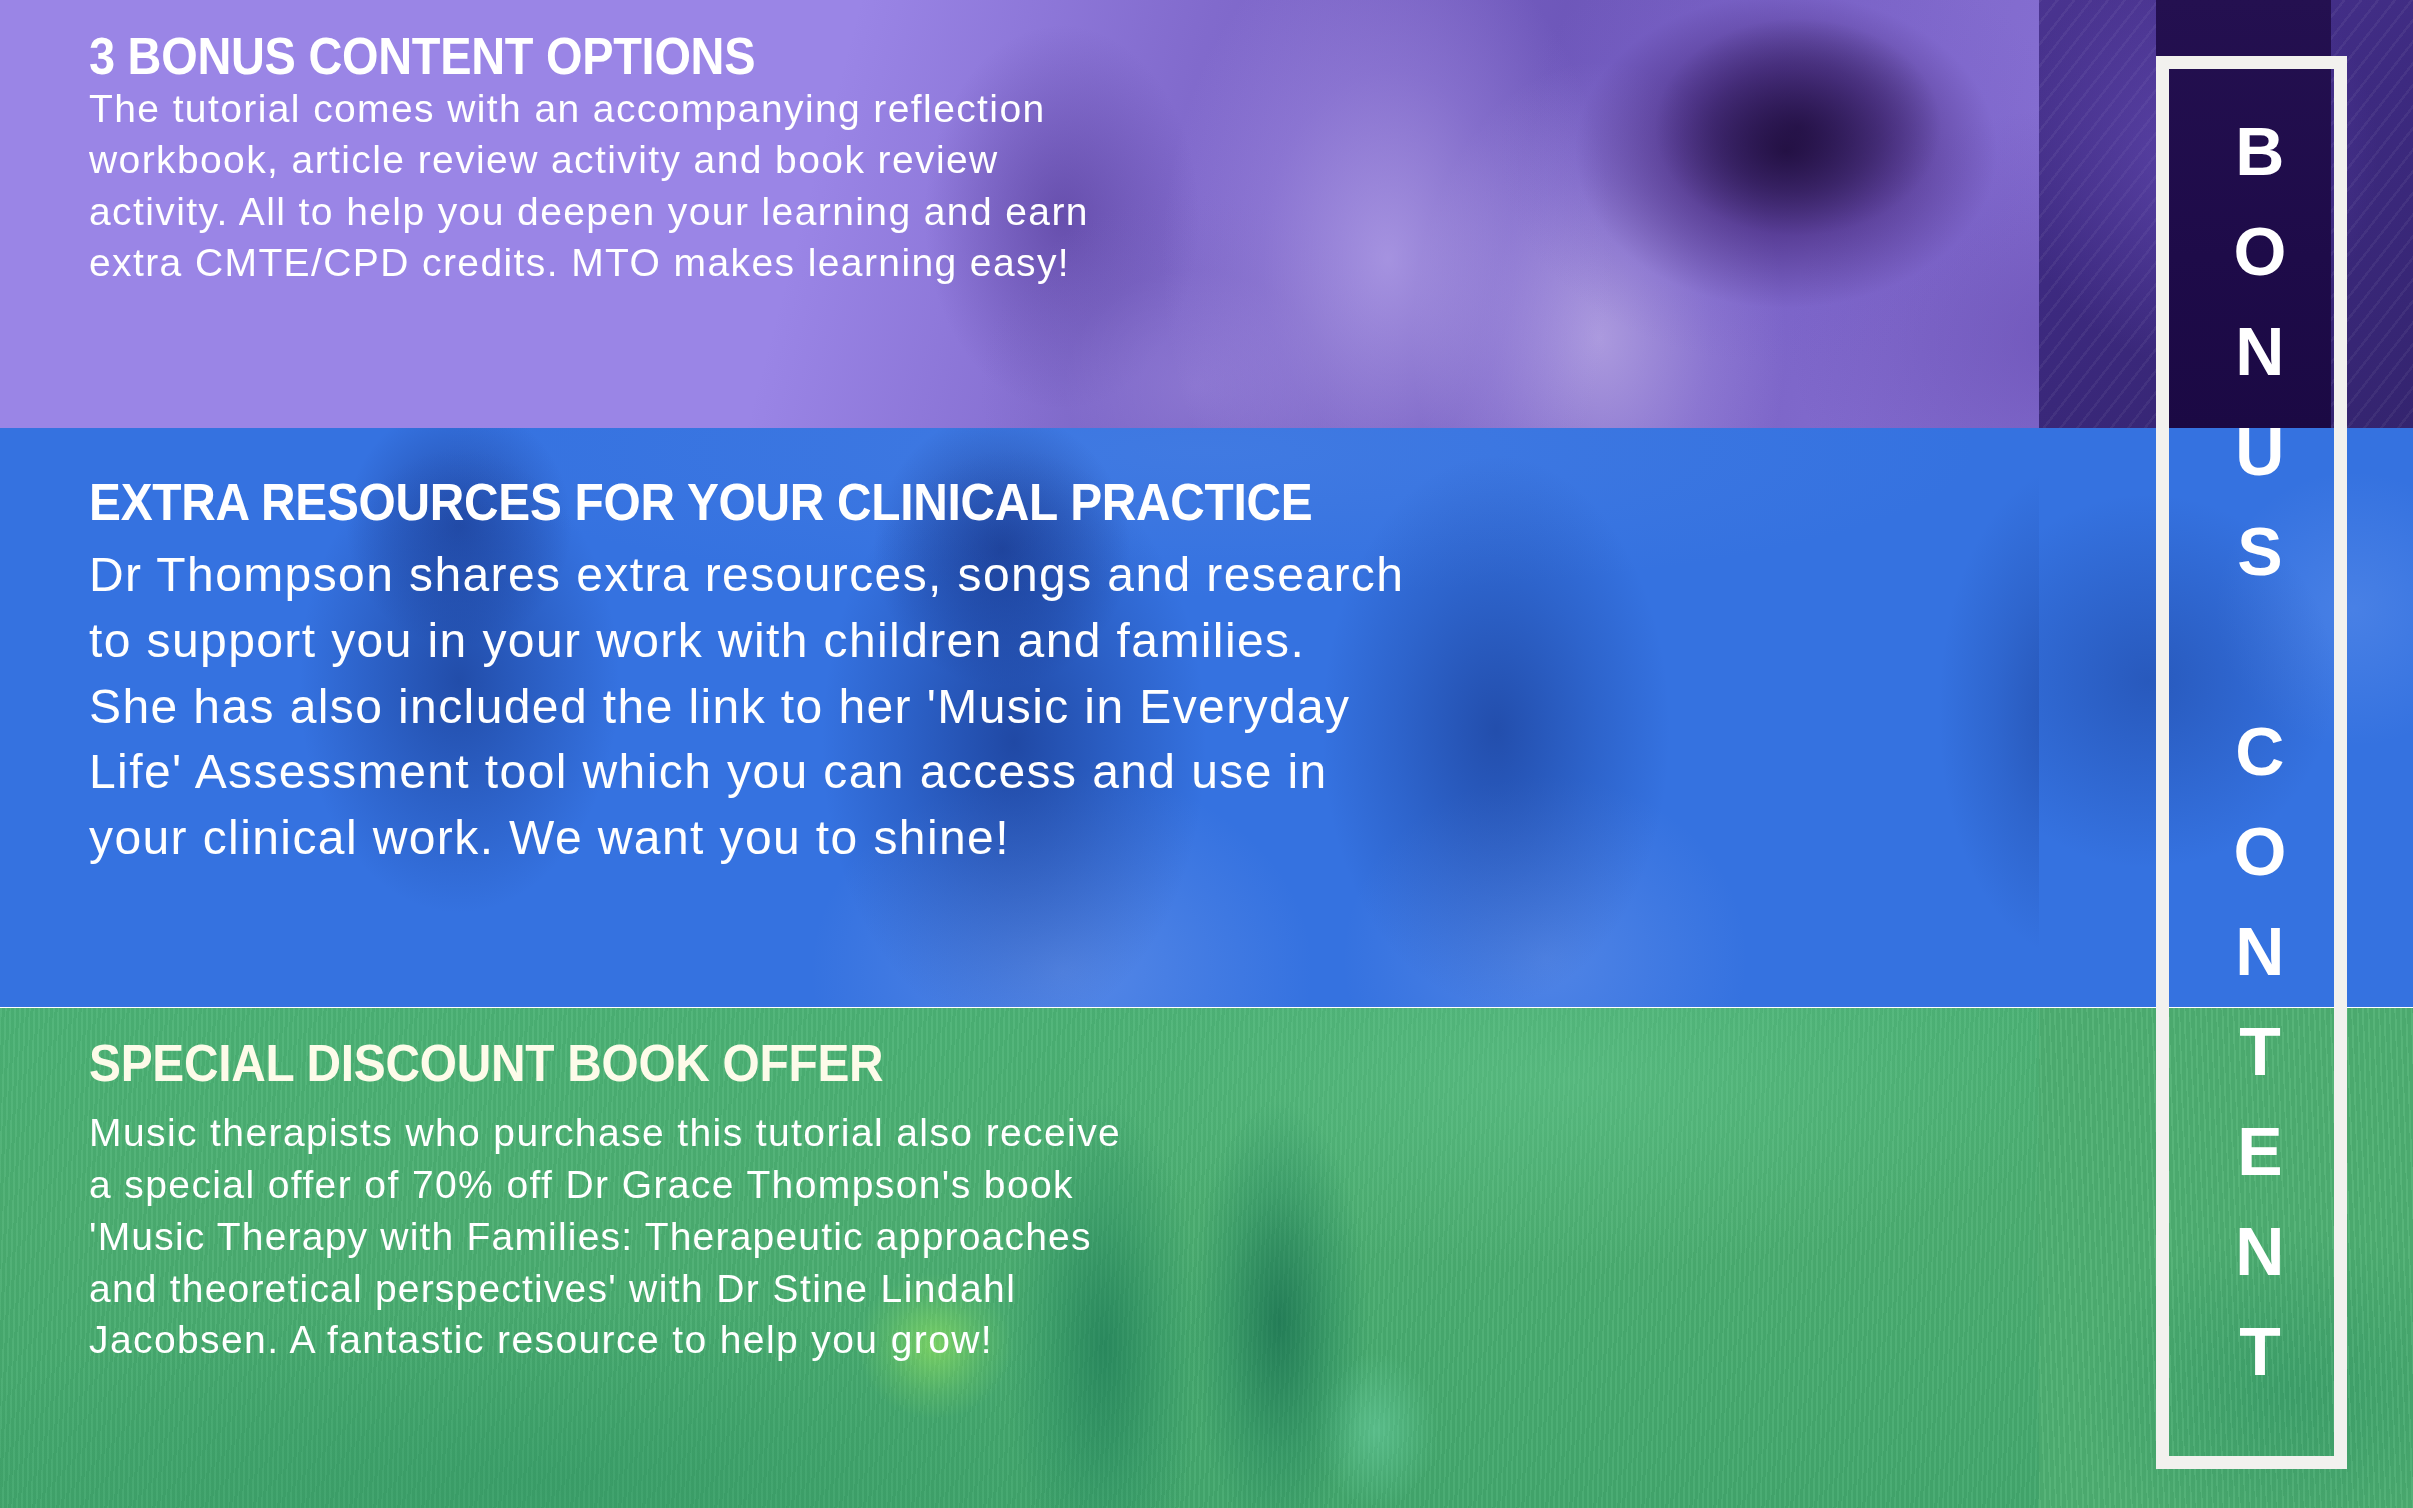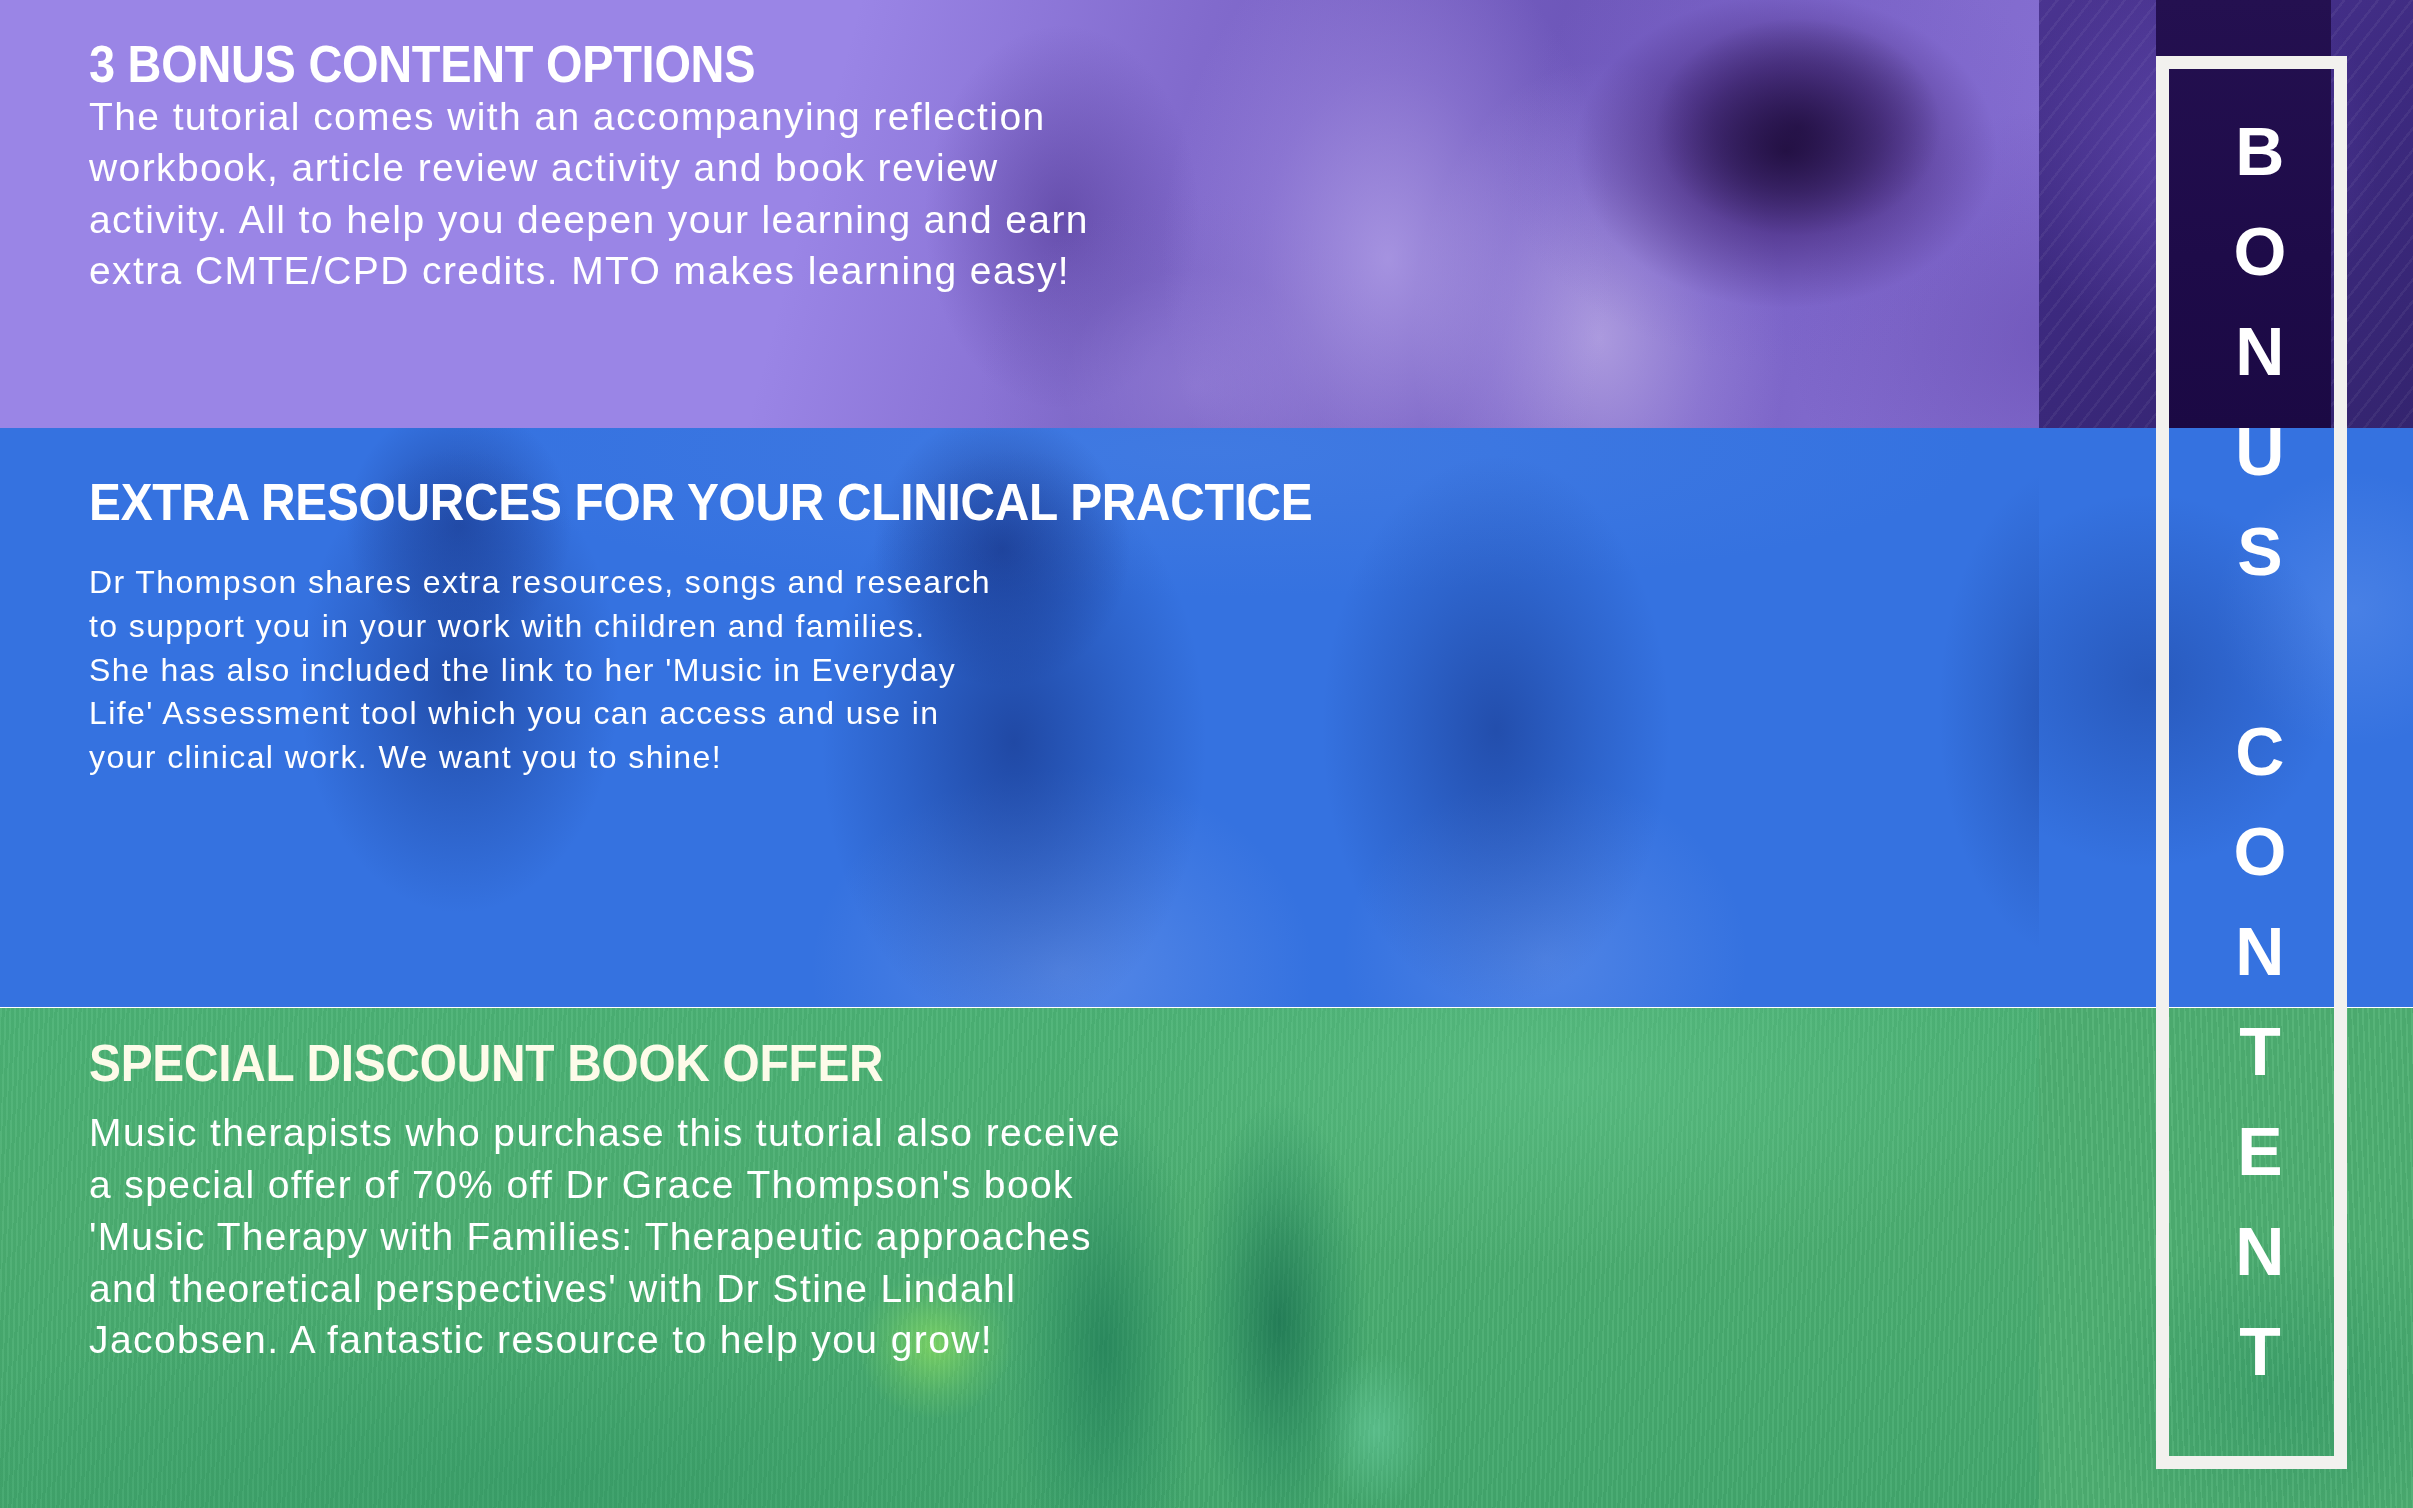--- a/index.html
+++ b/index.html
@@ -125,27 +125,27 @@
     font-size: 40px;
     line-height: 1.30;
     letter-spacing: 1.4px;
     font-weight: 400;
     font-family: "Liberation Sans", sans-serif;
     white-space: pre-line;
   }
   p.body .title-italic { letter-spacing: 1.2px; }
 
   
-  .content-purple { top: 39px; }
+  .content-purple { top: 31px; }
   .content-purple h2.heading { font-size: 51px; }
   .content-purple p.body { margin-top: 1px; font-size: 39px; line-height: 1.32; }
 
   .content-blue { top: 476px; }
   .content-blue h2.heading { font-size: 52px; }
-  .content-blue p.body { margin-top: 33px; font-size: 32px; line-height: 1.37; }
+  .content-blue p.body { margin-top: 14px; font-size: 48px; line-height: 1.37; }
 
   .content-green { top: 1037px; }
   .content-green h2.heading { font-size: 52px; }
   .content-green p.body { margin-top: 18px; font-size: 39px; line-height: 1.33; }
 
   
   .side-panel {
     position: absolute;
     top: 0;
     left: 2039px;

